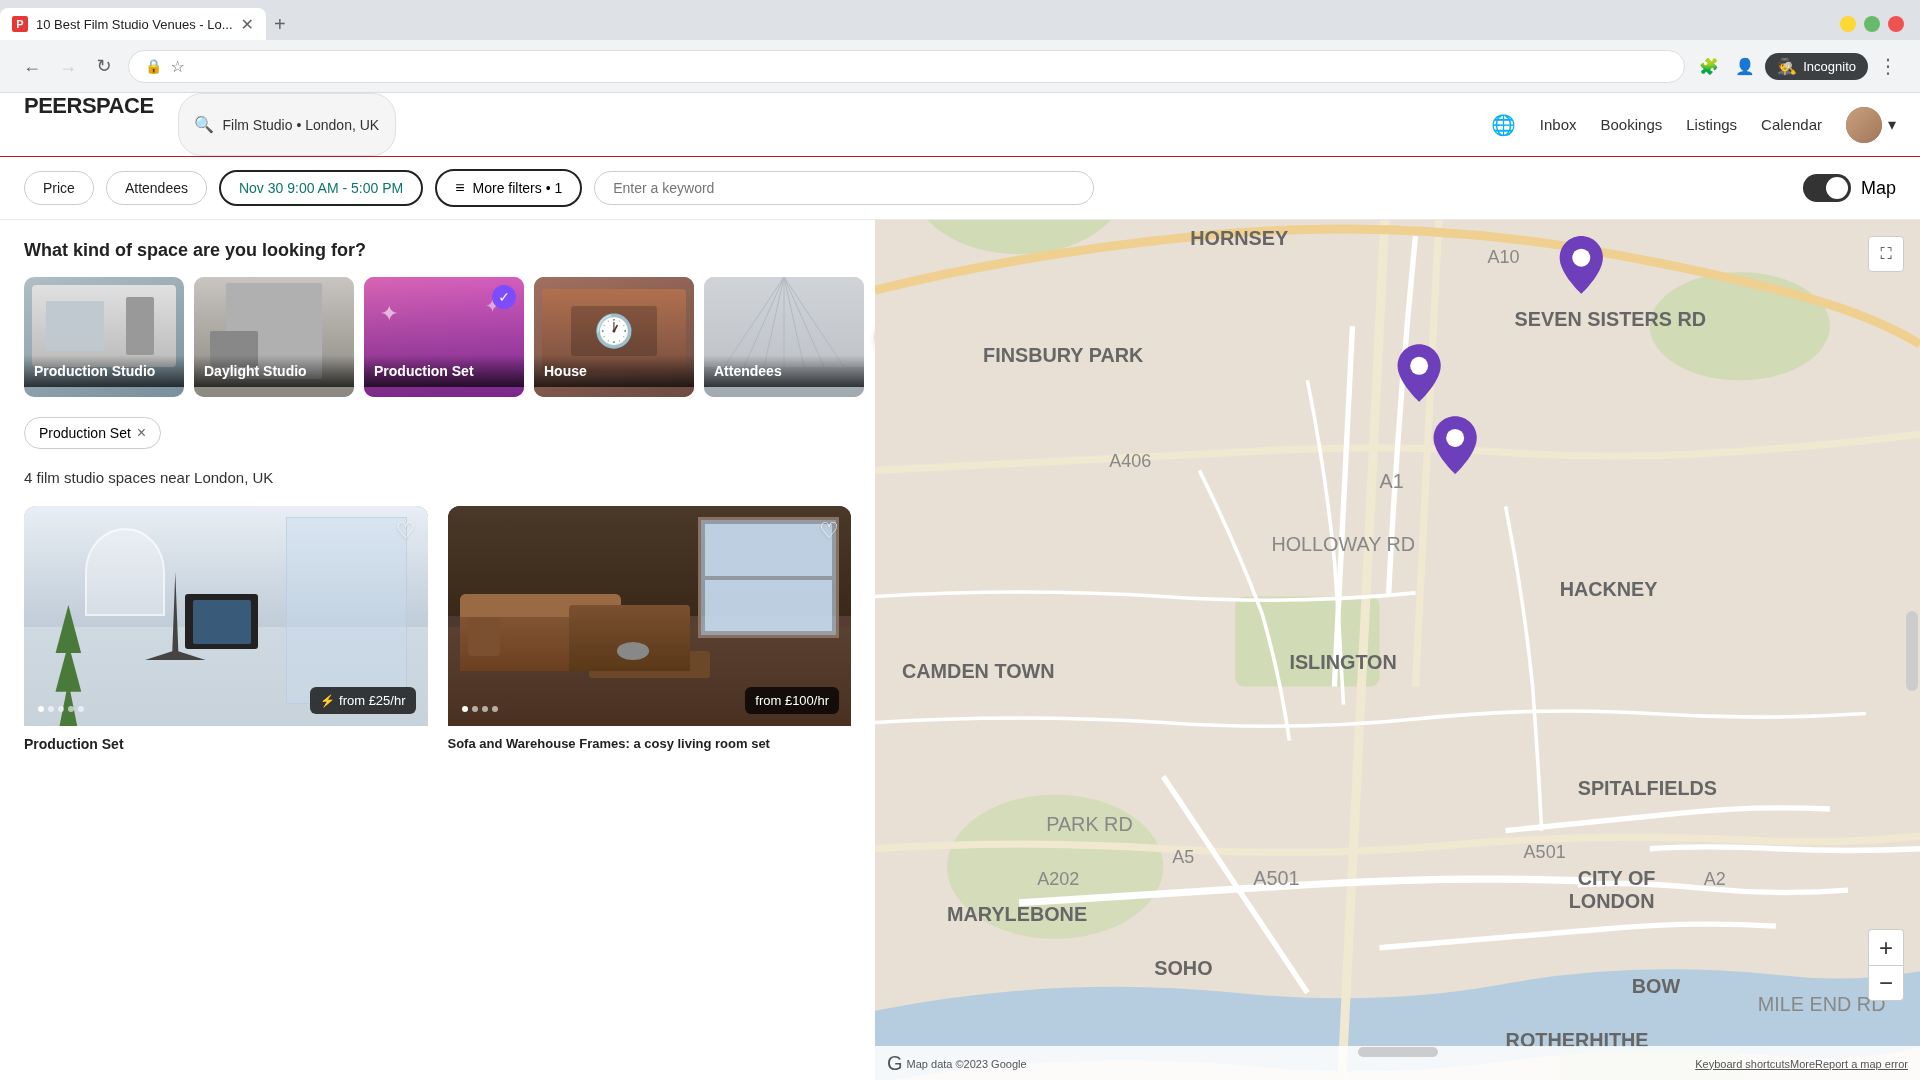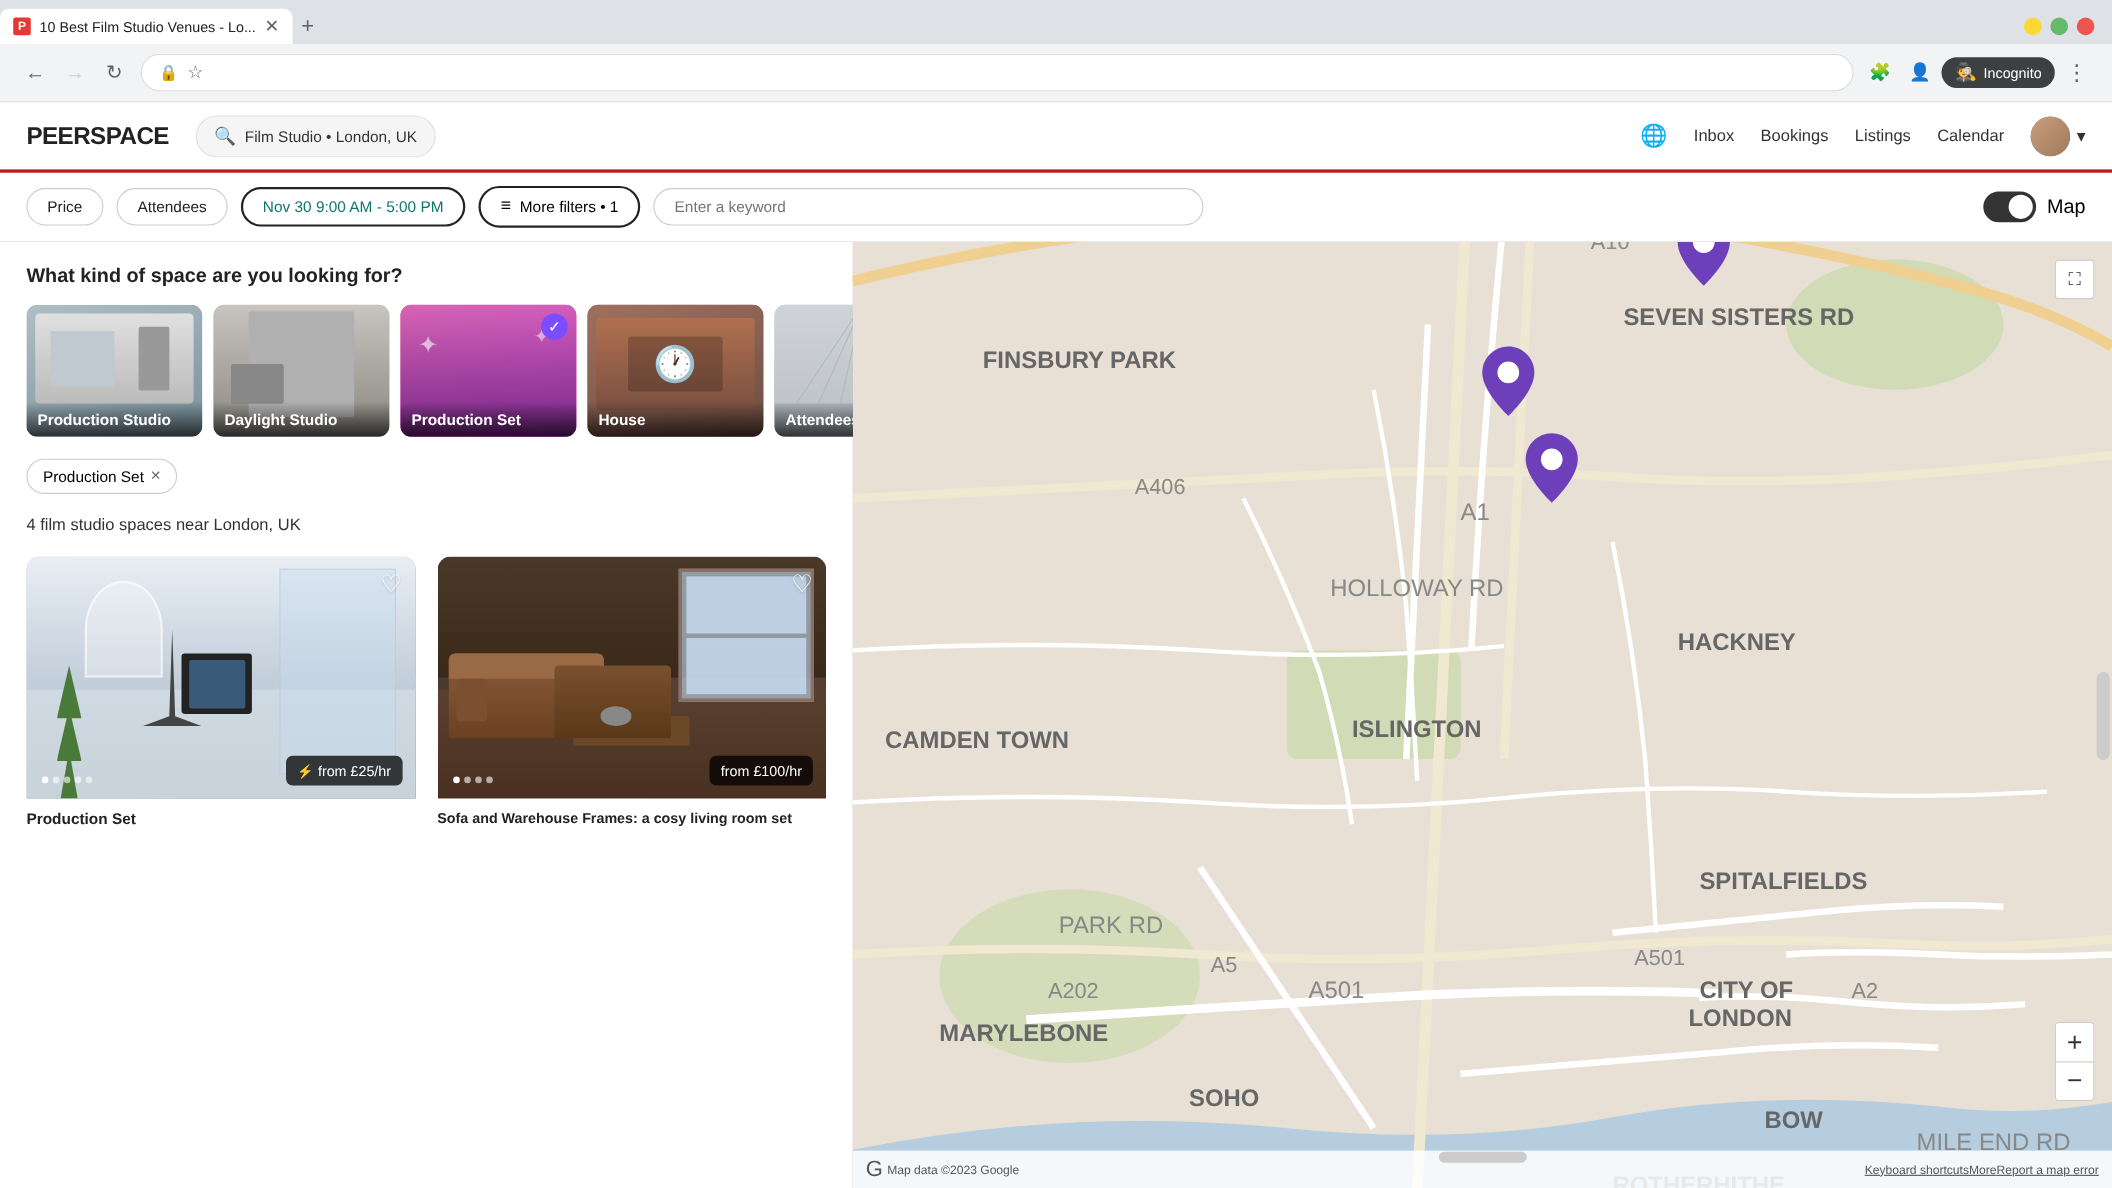--- a/index.html
+++ b/index.html
@@ -23,21 +23,21 @@
     .address-text { flex: 1; }
     .address-icons { display: flex; gap: 4px; }
     .addr-icon { color: #5f6368; font-size: 16px; cursor: pointer; }
     .browser-right-icons { display: flex; gap: 4px; align-items: center; }
     .incognito-badge { display: flex; align-items: center; gap: 6px; background: #3c4043; color: #fff; border-radius: 16px; padding: 4px 12px; font-size: 13px; }
 
     
     .app { display: flex; flex-direction: column; height: calc(1080px - 92px); }
 
     
-    .header { display: flex; align-items: center; padding: 0 24px; height: 64px; border-bottom: 3px solid #b91c1c; gap: 24px; }
+    .header { display: flex; padding: 0 24px; height: 64px; border-bottom: 1px solid #b91c1c; gap: 24px; }
     .logo { font-size: 22px; font-weight: 800; color: #222; letter-spacing: -0.5px; }
     .search-bar { display: flex; align-items: center; background: #f5f5f5; border: 1px solid #e0e0e0; border-radius: 24px; padding: 8px 16px; gap: 8px; cursor: pointer; }
     .search-bar span { font-size: 14px; color: #444; }
     .header-nav { margin-left: auto; display: flex; align-items: center; gap: 24px; }
     .header-nav-item { font-size: 15px; color: #333; font-weight: 500; cursor: pointer; text-decoration: none; }
     .globe-icon { font-size: 20px; color: #555; cursor: pointer; }
     .avatar { width: 36px; height: 36px; border-radius: 50%; background: #9e9e9e; display: flex; align-items: center; justify-content: center; overflow: hidden; cursor: pointer; }
     .user-dropdown { display: flex; align-items: center; gap: 6px; cursor: pointer; }
 
     
@@ -47,28 +47,28 @@
     .filter-filters { display: flex; align-items: center; gap: 8px; border: 2px solid #222; border-radius: 24px; padding: 8px 18px; font-size: 14px; font-weight: 500; cursor: pointer; background: #fff; }
     .keyword-input { flex: 1; border: 1.5px solid #ccc; border-radius: 24px; padding: 8px 18px; font-size: 14px; color: #aaa; background: #fff; max-width: 500px; }
     .map-toggle { margin-left: auto; display: flex; align-items: center; gap: 10px; }
     .toggle-switch { width: 48px; height: 28px; background: #333; border-radius: 14px; position: relative; cursor: pointer; }
     .toggle-switch::after { content: ''; position: absolute; width: 22px; height: 22px; background: white; border-radius: 50%; top: 3px; left: 3px; transition: 0.2s; }
     .toggle-switch.on::after { left: 23px; }
     .map-label { font-size: 18px; font-weight: 500; }
 
     
     .main-content { display: flex; flex: 1; overflow: hidden; }
-    .left-panel { width: 775px; overflow-y: auto; padding: 20px 24px; flex-shrink: 0; }
+    .left-panel { width: 875px; overflow-y: auto; padding: 20px 24px; flex-shrink: 0; }
     .right-panel { flex: 1; background: #e8e0d8; position: relative; overflow: hidden; }
 
     
     .section-title { font-size: 18px; font-weight: 600; margin-bottom: 16px; color: #222; }
     .space-types { display: flex; gap: 10px; align-items: center; margin-bottom: 20px; }
     .space-type-card { position: relative; width: 160px; height: 120px; border-radius: 10px; overflow: hidden; cursor: pointer; flex-shrink: 0; }
-    .space-type-label { position: absolute; bottom: 0; left: 0; right: 0; padding: 8px 10px; background: linear-gradient(transparent, rgba(0,0,0,0.7)); color: white; font-size: 14px; font-weight: 600; }
+    .space-type-label { position: absolute; bottom: 10px; left: 0; right: 0; padding: 8px 10px; background: linear-gradient(transparent, rgba(0,0,0,0.7)); color: white; font-size: 14px; font-weight: 600; }
     .space-type-check { position: absolute; top: 8px; right: 8px; width: 24px; height: 24px; background: #7c4dff; border-radius: 50%; display: flex; align-items: center; justify-content: center; color: white; font-size: 14px; }
     .next-arrow { width: 36px; height: 36px; border-radius: 50%; background: white; border: 1px solid #e0e0e0; display: flex; align-items: center; justify-content: center; cursor: pointer; flex-shrink: 0; box-shadow: 0 2px 6px rgba(0,0,0,0.1); }
 
     
     .filter-tags { display: flex; gap: 8px; margin-bottom: 20px; }
     .filter-tag { display: flex; align-items: center; gap: 6px; background: #fff; border: 1.5px solid #ccc; border-radius: 20px; padding: 6px 14px; font-size: 14px; font-weight: 500; cursor: pointer; }
     .filter-tag-x { font-size: 16px; color: #666; }
 
     
     .results-count { font-size: 15px; color: #333; margin-bottom: 20px; }

